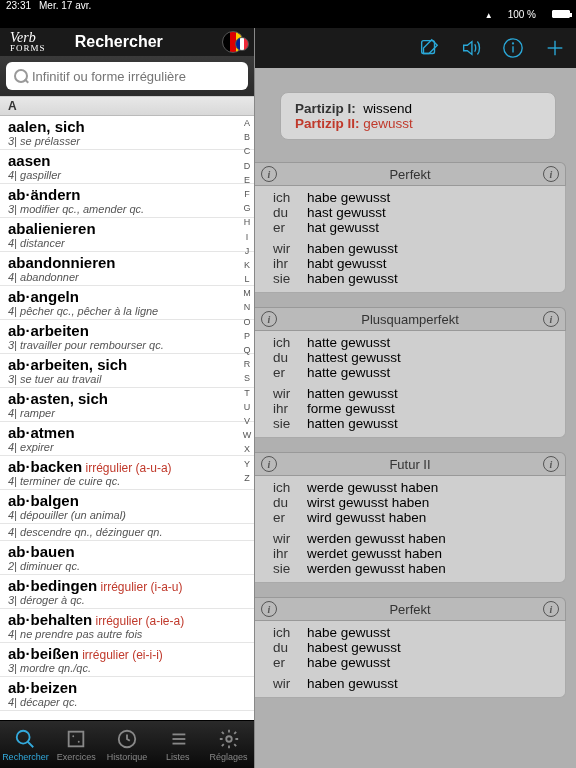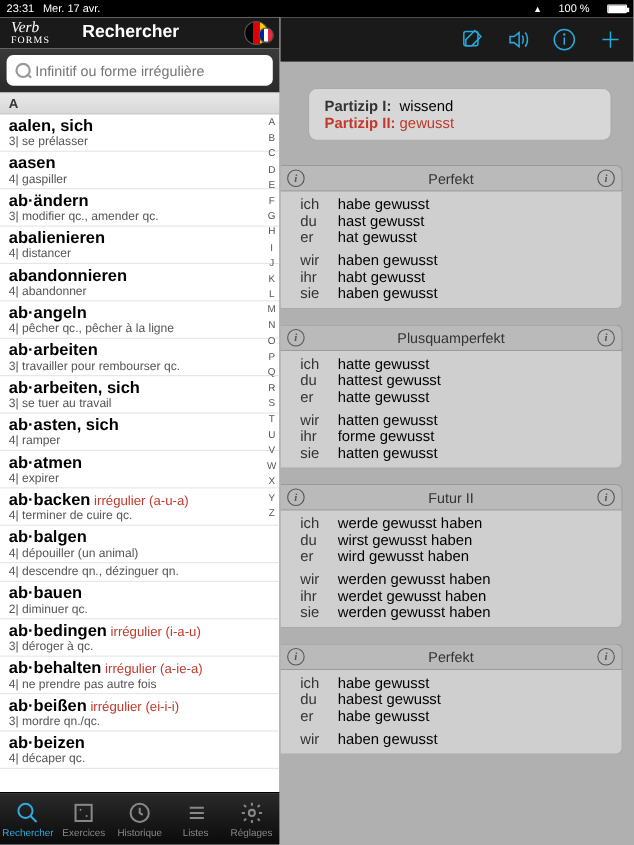--- a/index.html
+++ b/index.html
@@ -1,20 +1,20 @@
 <!DOCTYPE html>
 <html><head>
 <meta charset="utf-8">
 <style>
   * { box-sizing: border-box; margin: 0; padding: 0; }
   html, body { width: 576px; height: 768px; overflow: hidden; font-family: -apple-system, Helvetica, Arial, sans-serif; }
   body { display: flex; flex-direction: column; background: #b0b0b0; }
 
   
-  .status { height: 16px; background: #000; color: #fff; font-size: 10px; display: flex; align-items: center; padding: 0 6px; }
+  .status { height: 28px; background: #000; color: #fff; font-size: 10px; display: flex; padding: 0 6px; }
   .status .left { display: flex; gap: 8px; }
   .status .right { margin-left: auto; display: flex; align-items: center; gap: 16px; }
   .wifi::before { content: "\25B2"; font-size: 8px; letter-spacing: -1px; }
   .batt { width: 18px; height: 8px; border: 1px solid #fff; border-radius: 1px; position: relative; }
   .batt::after { content: ""; position: absolute; right: -3px; top: 2px; width: 2px; height: 4px; background: #fff; }
   .batt i { display: block; width: 100%; height: 100%; background: #fff; }
 
   .main { flex: 1; display: flex; min-height: 0; }
 
   
@@ -30,21 +30,21 @@
   .search { width: 100%; height: 28px; border-radius: 6px; border: none; background: #fff; padding: 0 8px 0 26px; font-size: 13px; color: #333; }
   .search-box { position: relative; }
   .search-box::before { content: ""; position: absolute; left: 8px; top: 7px; width: 10px; height: 10px; border: 2px solid #999; border-radius: 50%; }
   .search-box::after { content: ""; position: absolute; left: 18px; top: 18px; width: 5px; height: 2px; background: #999; transform: rotate(45deg); }
 
   .list { flex: 1; overflow: hidden; position: relative; }
   .section-head { background: linear-gradient(#e8e8e8,#d8d8d8); font-size: 12px; font-weight: bold; padding: 2px 8px; color: #333; border-top: 1px solid #ccc; border-bottom: 1px solid #bbb; }
   .row { padding: 2px 12px 2px 8px; border-bottom: 1px solid #e5e5e5; }
   .verb { font-size: 15px; font-weight: bold; color: #000; }
   .irr { color: #c0392b; font-size: 12px; font-weight: normal; }
-  .def { font-size: 11px; color: #555; }
+  .def { font-size: 11px; color: #555; font-style: italic; }
   .index-rail { position: absolute; right: 1px; top: 22px; bottom: 0; width: 12px; display: flex; flex-direction: column; justify-content: flex-start; gap: 4.2px; }
   .index-rail span { font-size: 9px; color: #555; text-align: center; }
 
   .tabbar { height: 48px; background: linear-gradient(#2a2a2a,#0a0a0a); display: flex; border-top: 1px solid #000; }
   .tab { flex: 1; display: flex; flex-direction: column; align-items: center; justify-content: center; color: #888; font-size: 9px; gap: 2px; }
   .tab.active { color: #3ad; }
   .tab svg { width: 22px; height: 22px; }
 
   
   .right-panel { flex: 1; display: flex; flex-direction: column; background: #b0b0b0; }

